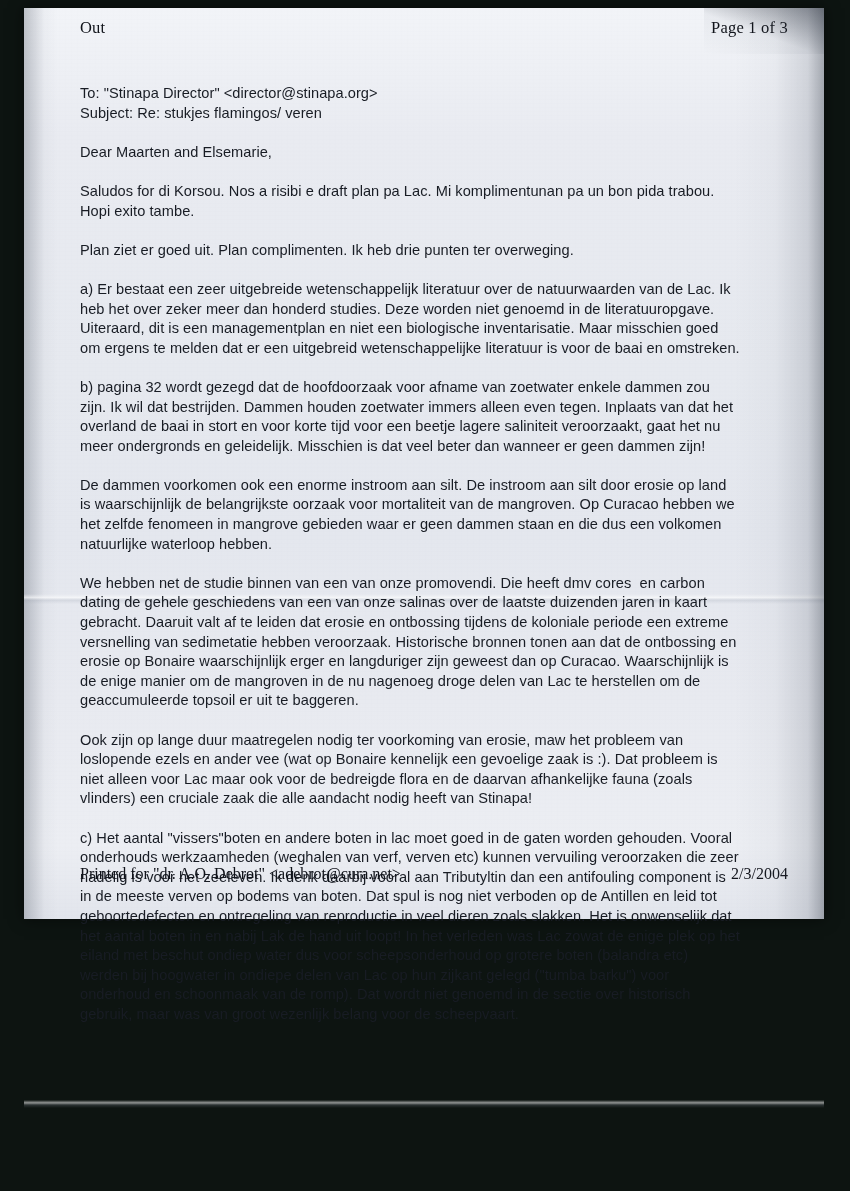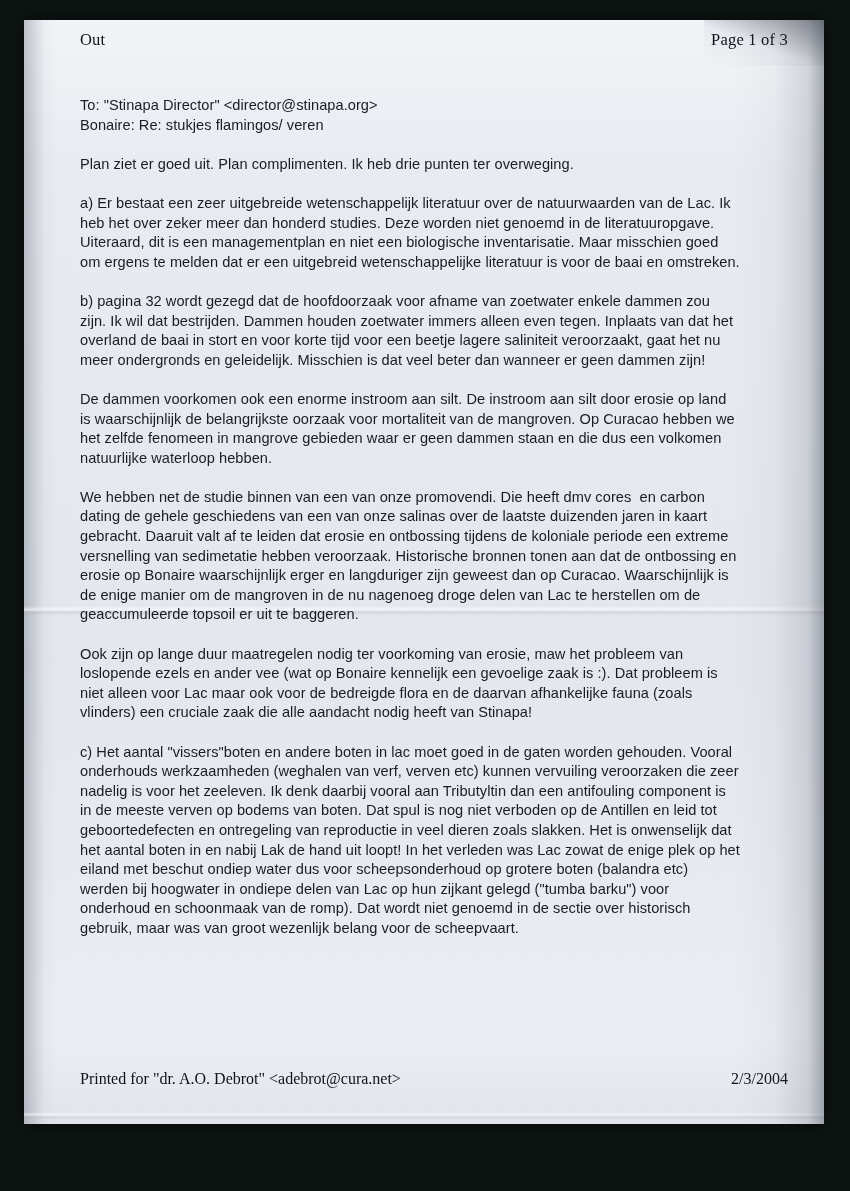--- a/index.html
+++ b/index.html
@@ -21,32 +21,31 @@
     height: 1191px;
     background: #0d1411;
   }
 
   
   #page {
     position: absolute;
     left: 24px;
     top: 8px;
     width: 800px;
-    height: 1104px;
+    height: 911px;
     background:
       linear-gradient(180deg,
         #f2f4f8 0%,
         #e9ebf1 14%,
         #e6e9ef 40%,
         #e4e7ee 58%,
         #e8eaf0 76%,
         #eceef3 92%,
         #e2e5ec 100%);
     box-shadow: 0 0 14px rgba(0,0,0,.55);
-    margin-top: 12px;
   }
 
   
   #page::after {
     content: "";
     position: absolute;
     right: 0; top: 0; bottom: 0;
     width: 90px;
     background: linear-gradient(90deg,
         rgba(120,128,140,0) 0%,
@@ -178,24 +177,26 @@
 
       <div class="doc-header">
         <span class="hdr-left">Out</span>
         <span class="hdr-right">Page 1 of 3</span>
       </div>
 
       <div class="body-block">
 
         <div class="addr-group">
           <div class="addr-line">To: "Stinapa Director" &lt;director@stinapa.org&gt;</div>
-          <div class="addr-line">Bonaire: Re: stukjes flamingos/ veren</div>
+          <div class="addr-line">Subject: Re: stukjes flamingos/ veren</div>
         </div>
 
-
+        <p class="para">Dear Maarten and Elsemarie,</p>
+
+        <p class="para">Saludos for di Korsou. Nos a risibi e draft plan pa Lac. Mi komplimentunan pa un bon pida trabou. Hopi exito tambe.</p>
         <p class="para">Plan ziet er goed uit. Plan complimenten. Ik heb drie punten ter overweging.</p>
         <p class="para">a) Er bestaat een zeer uitgebreide wetenschappelijk literatuur over de natuurwaarden van de Lac. Ik heb het over zeker meer dan honderd studies. Deze worden niet genoemd in de literatuuropgave. Uiteraard, dit is een managementplan en niet een biologische inventarisatie. Maar misschien goed om ergens te melden dat er een uitgebreid wetenschappelijke literatuur is voor de baai en omstreken.</p>
         <p class="para">b) pagina 32 wordt gezegd dat de hoofdoorzaak voor afname van zoetwater enkele dammen zou zijn. Ik wil dat bestrijden. Dammen houden zoetwater immers alleen even tegen. Inplaats van dat het overland de baai in stort en voor korte tijd voor een beetje lagere saliniteit veroorzaakt, gaat het nu meer ondergronds en geleidelijk. Misschien is dat veel beter dan wanneer er geen dammen zijn!</p>
         <p class="para">De dammen voorkomen ook een enorme instroom aan silt. De instroom aan silt door erosie op land is waarschijnlijk de belangrijkste oorzaak voor mortaliteit van de mangroven. Op Curacao hebben we het zelfde fenomeen in mangrove gebieden waar er geen dammen staan en die dus een volkomen natuurlijke waterloop hebben.</p>
         <p class="para">We hebben net de studie binnen van een van onze promovendi. Die heeft dmv cores  en carbon dating de gehele geschiedens van een van onze salinas over de laatste duizenden jaren in kaart gebracht. Daaruit valt af te leiden dat erosie en ontbossing tijdens de koloniale periode een extreme versnelling van sedimetatie hebben veroorzaak. Historische bronnen tonen aan dat de ontbossing en erosie op Bonaire waarschijnlijk erger en langduriger zijn geweest dan op Curacao. Waarschijnlijk is de enige manier om de mangroven in de nu nagenoeg droge delen van Lac te herstellen om de geaccumuleerde topsoil er uit te baggeren.</p>
         <p class="para">Ook zijn op lange duur maatregelen nodig ter voorkoming van erosie, maw het probleem van loslopende ezels en ander vee (wat op Bonaire kennelijk een gevoelige zaak is :). Dat probleem is niet alleen voor Lac maar ook voor de bedreigde flora en de daarvan afhankelijke fauna (zoals vlinders) een cruciale zaak die alle aandacht nodig heeft van Stinapa!</p>
         <p class="para">c) Het aantal "vissers"boten en andere boten in lac moet goed in de gaten worden gehouden. Vooral onderhouds werkzaamheden (weghalen van verf, verven etc) kunnen vervuiling veroorzaken die zeer nadelig is voor het zeeleven. Ik denk daarbij vooral aan Tributyltin dan een antifouling component is in de meeste verven op bodems van boten. Dat spul is nog niet verboden op de Antillen en leid tot geboortedefecten en ontregeling van reproductie in veel dieren zoals slakken. Het is onwenselijk dat het aantal boten in en nabij Lak de hand uit loopt! In het verleden was Lac zowat de enige plek op het eiland met beschut ondiep water dus voor scheepsonderhoud op grotere boten (balandra etc) werden bij hoogwater in ondiepe delen van Lac op hun zijkant gelegd ("tumba barku") voor onderhoud en schoonmaak van de romp). Dat wordt niet genoemd in de sectie over historisch gebruik, maar was van groot wezenlijk belang voor de scheepvaart.</p>
 
       </div>
 

